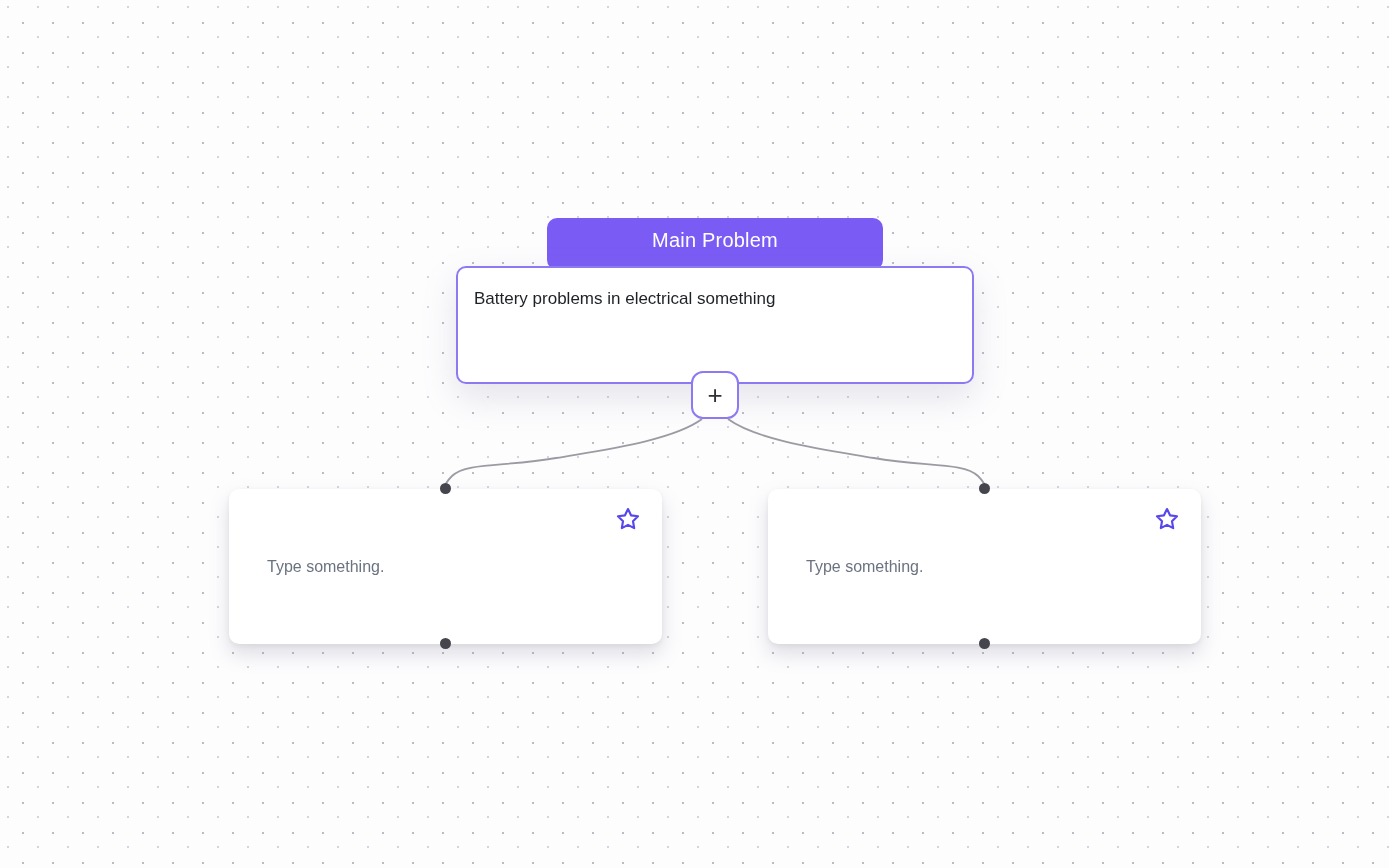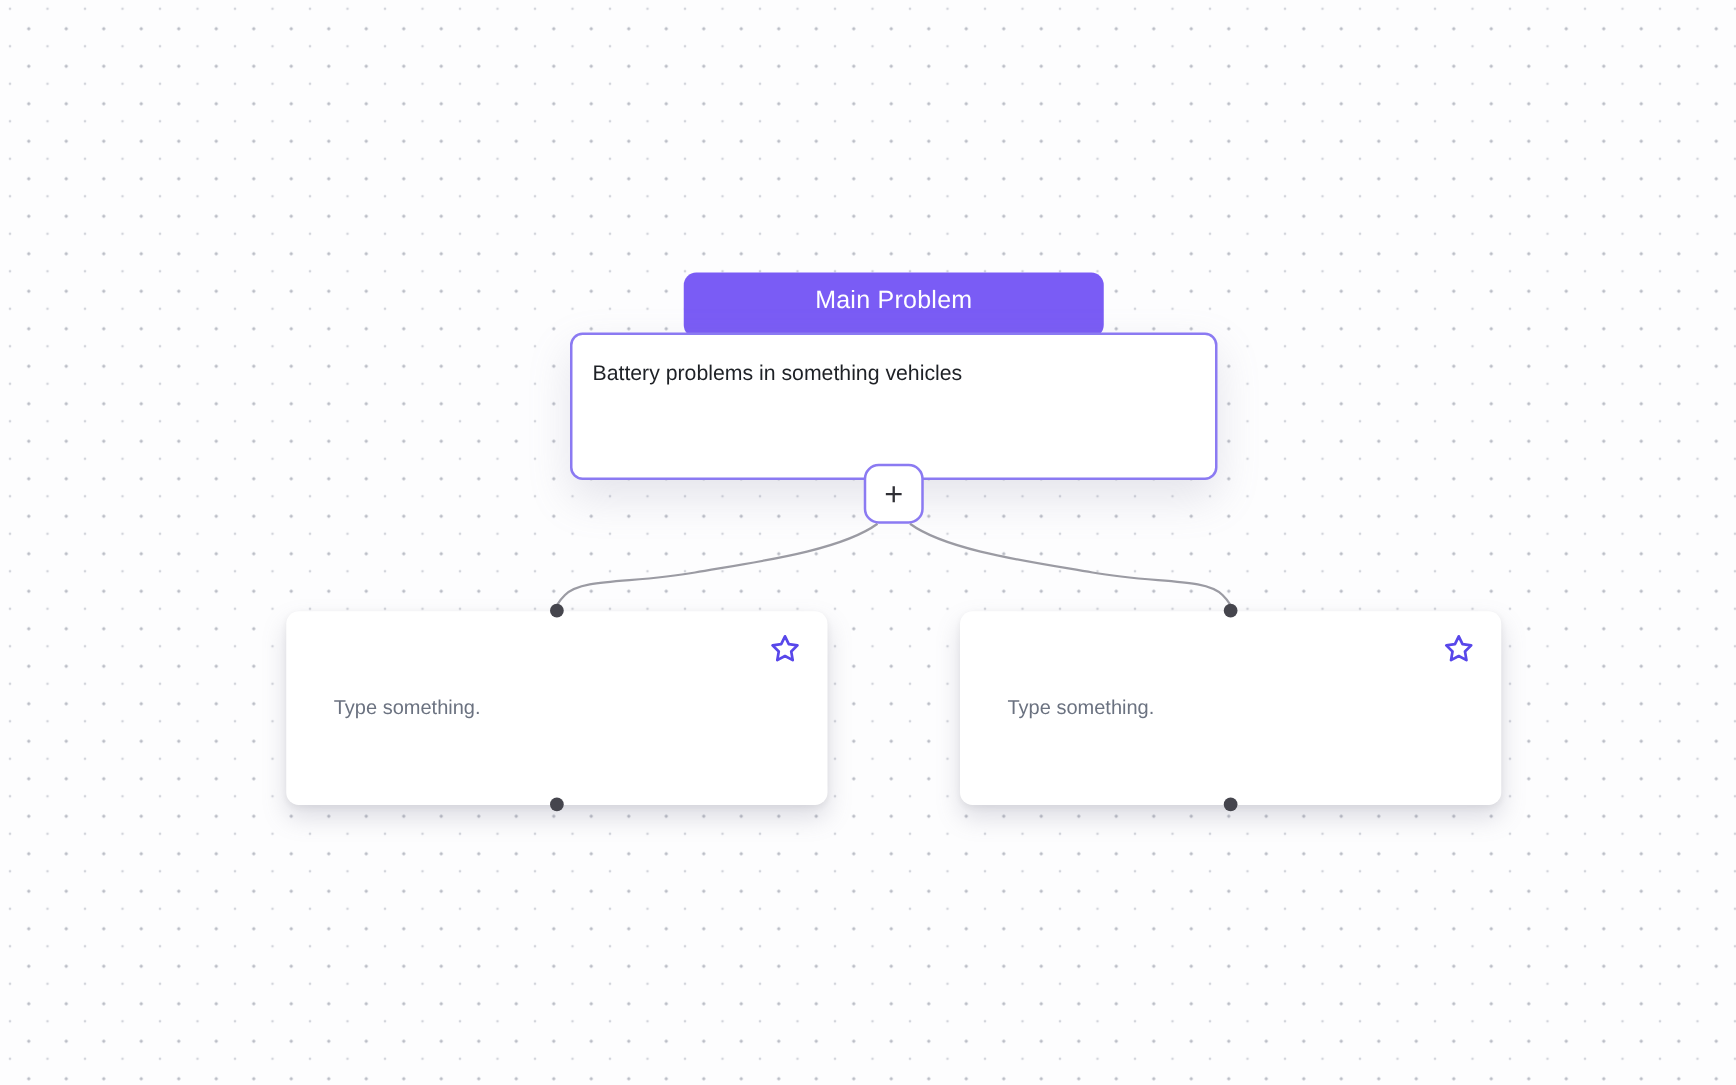--- a/index.html
+++ b/index.html
@@ -137,21 +137,21 @@
   <svg class="connector-svg" viewBox="0 0 1389 868" xmlns="http://www.w3.org/2000/svg">
     <path d="M 702 419 C 672 441, 602 450, 556 458 C 506 467, 466 462, 452 476 C 447 481, 445 484, 444.5 488"></path>
     <path d="M 728 419 C 758 441, 828 450, 874 458 C 924 467, 964 462, 978 476 C 983 481, 985 484, 985.5 488"></path>
   </svg>
 
   <div class="main-node">
     <div class="main-header">
       <span>Main Problem</span>
     </div>
     <div class="main-body">
-      <div class="main-content">Battery problems in something vehicles</div>
+      <div class="main-content">Battery problems in electrical something</div>
     </div>
     <div class="add-btn">
       <span>+</span>
     </div>
   </div>
 
   <div class="child-card left">
     <span class="conn-dot top"></span>
     <div class="child-placeholder">Type something.</div>
     <div class="star-btn">

